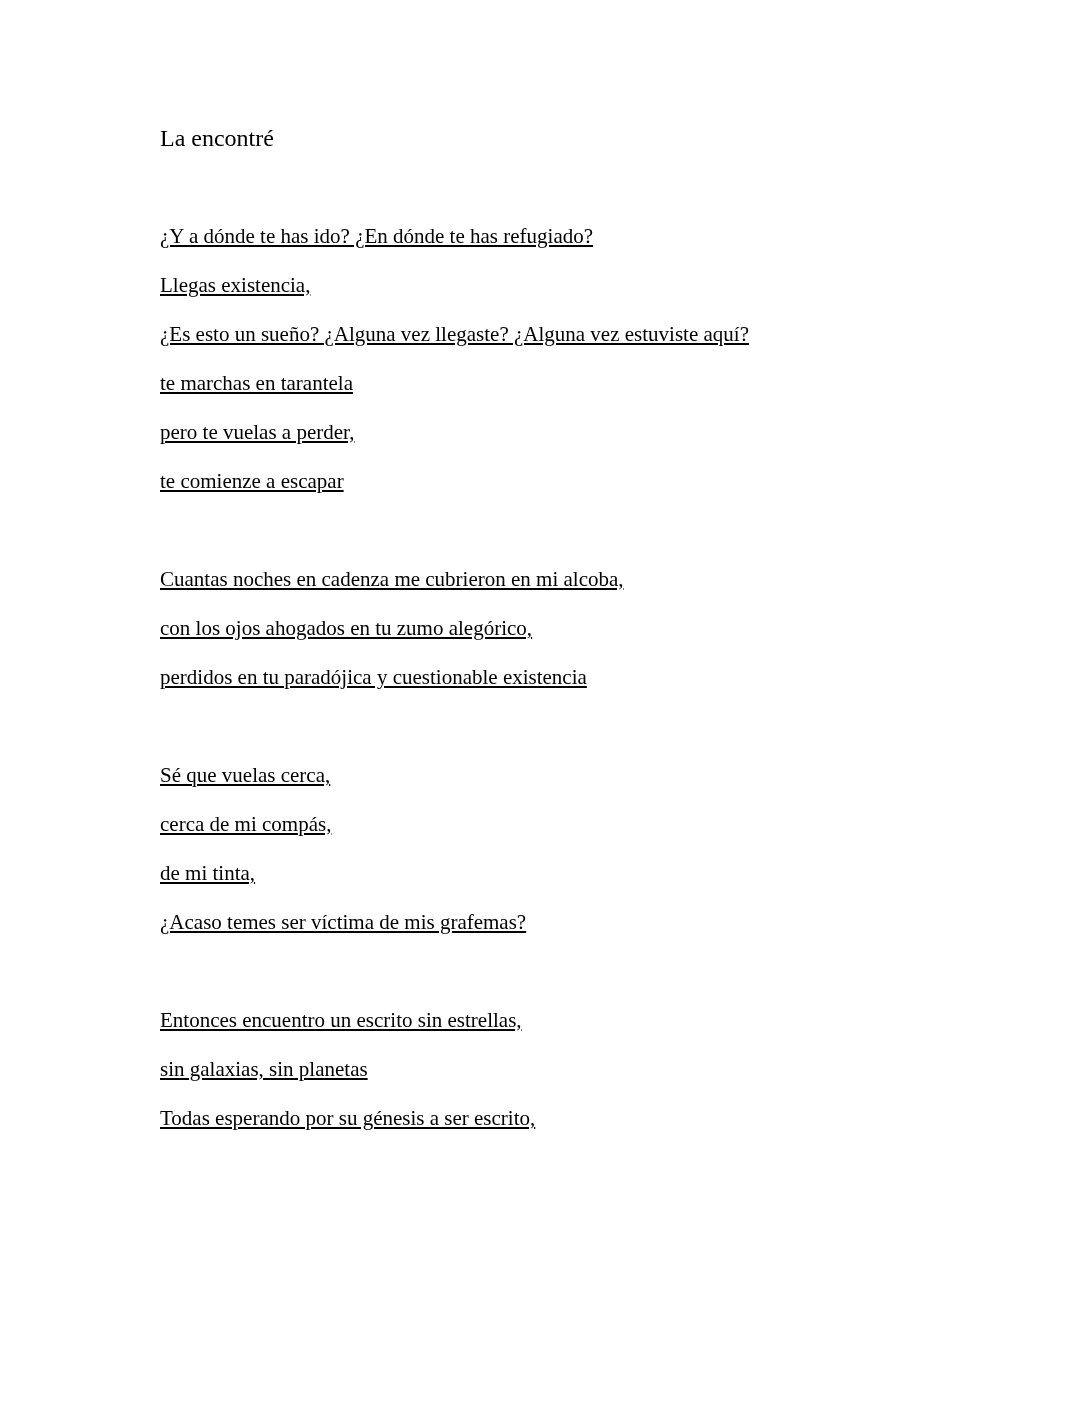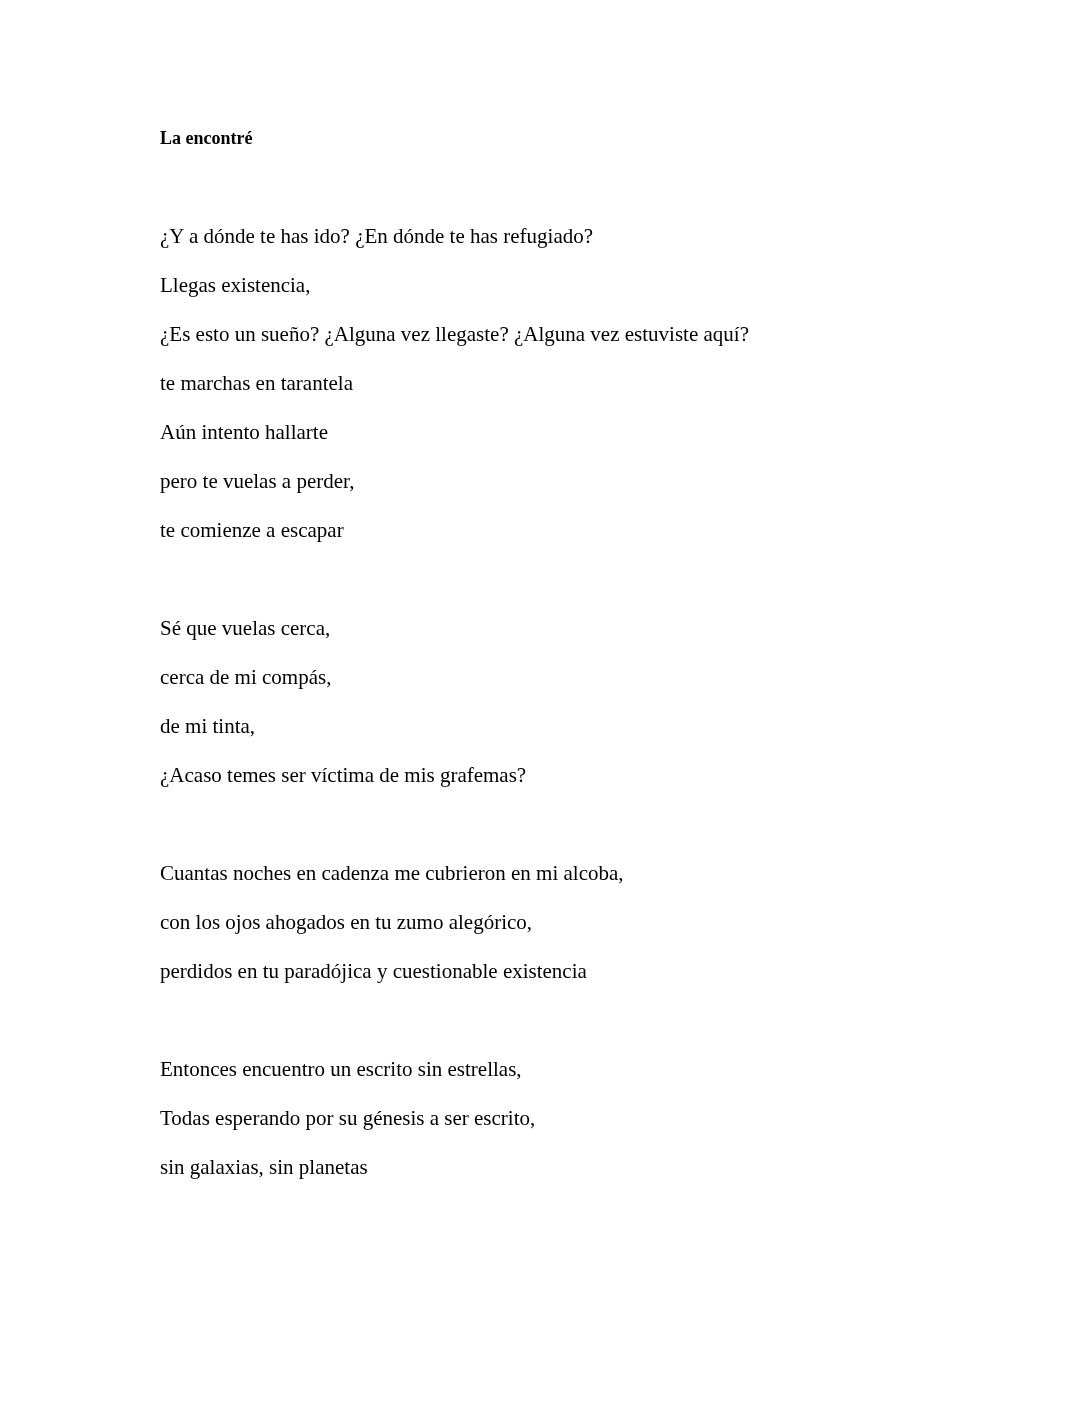--- a/index.html
+++ b/index.html
@@ -16,27 +16,28 @@
     font-family: "Liberation Serif", "DejaVu Serif", serif;
     color: #000000;
   }
   .poem {
     position: absolute;
     left: 160px;
     top: 114px;
     width: 790px;
   }
   .poem-title {
-    font-size: 18px;
-    font-weight: bold;
+    font-size: 24px;
+    font-weight: normal;
     line-height: 49px;
     margin: 0;
   }
   .stanza {
     margin: 49px 0 0 0;
+    text-decoration: underline;
   }
   .line {
     font-size: 21px;
     font-weight: normal;
     line-height: 49px;
     margin: 0;
     white-space: nowrap;
   }
 </style>
 </head>
@@ -45,38 +46,37 @@
 <div class="page">
   <div class="poem">
 
     <h1 class="poem-title">La encontré</h1>
 
     <div class="stanza">
       <p class="line">¿Y a dónde te has ido? ¿En dónde te has refugiado?</p>
       <p class="line">Llegas existencia,</p>
       <p class="line">¿Es esto un sueño? ¿Alguna vez llegaste? ¿Alguna vez estuviste aquí?</p>
       <p class="line">te marchas en tarantela</p>
-      <p class="line">Aún intento hallarte</p>
       <p class="line">pero te vuelas a perder,</p>
       <p class="line">te comienze a escapar</p>
+    </div>
+
+    <div class="stanza">
+      <p class="line">Cuantas noches en cadenza me cubrieron en mi alcoba,</p>
+      <p class="line">con los ojos ahogados en tu zumo alegórico,</p>
+      <p class="line">perdidos en tu paradójica y cuestionable existencia</p>
     </div>
 
     <div class="stanza">
       <p class="line">Sé que vuelas cerca,</p>
       <p class="line">cerca de mi compás,</p>
       <p class="line">de mi tinta,</p>
       <p class="line">¿Acaso temes ser víctima de mis grafemas?</p>
     </div>
 
     <div class="stanza">
-      <p class="line">Cuantas noches en cadenza me cubrieron en mi alcoba,</p>
-      <p class="line">con los ojos ahogados en tu zumo alegórico,</p>
-      <p class="line">perdidos en tu paradójica y cuestionable existencia</p>
-    </div>
-
-    <div class="stanza">
       <p class="line">Entonces encuentro un escrito sin estrellas,</p>
+      <p class="line">sin galaxias, sin planetas</p>
       <p class="line">Todas esperando por su génesis a ser escrito,</p>
-      <p class="line">sin galaxias, sin planetas</p>
     </div>
 
   </div>
 </div>
 
 </body></html>

